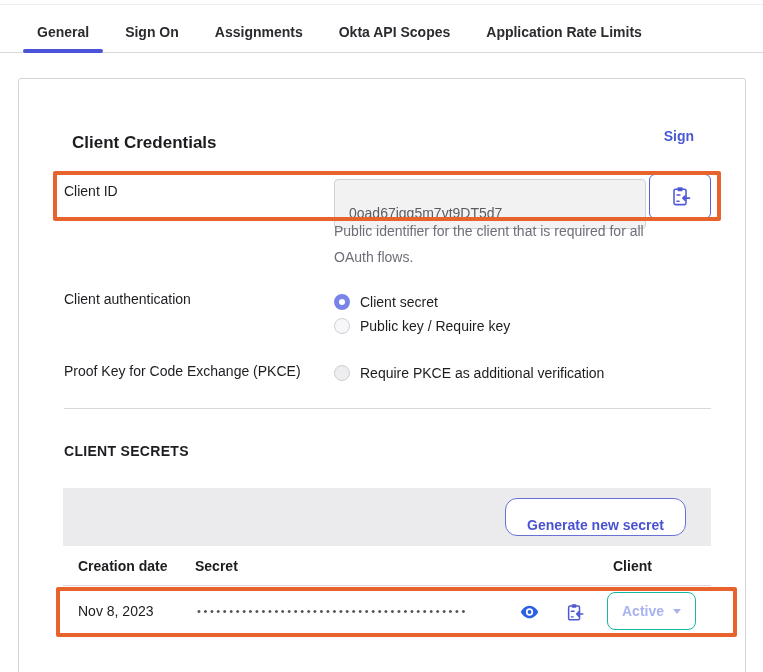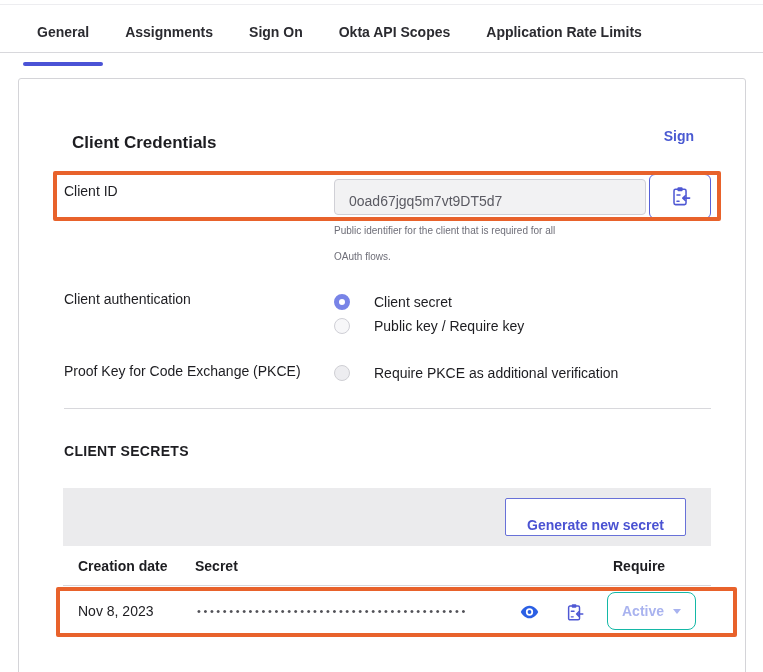--- a/index.html
+++ b/index.html
@@ -3,57 +3,57 @@
 <meta charset="utf-8">
 <style>
   html,body{margin:0;padding:0;width:763px;height:672px;background:#fff;overflow:hidden;
     font-family:"Liberation Sans","DejaVu Sans",sans-serif;color:#1d1d21;}
   .topline{position:absolute;top:4px;left:0;width:763px;height:1px;background:#ededf0;}
 
   
   .tabbar{position:absolute;top:0;left:0;width:763px;height:53px;box-sizing:border-box;
     border-bottom:1px solid #d8d8dc;display:flex;padding-left:23px;}
   .tab{position:relative;padding:12px 14px 0 14px;line-height:41px;font-size:14px;font-weight:600;
-    color:#2b2b30;cursor:pointer;margin-right:8px;white-space:nowrap;box-sizing:border-box;height:66px;}
+    color:#2b2b30;cursor:pointer;margin-right:8px;white-space:nowrap;box-sizing:border-box;height:53px;}
   .tab.active::after{content:"";position:absolute;left:0;right:0;bottom:0;height:4px;
     background:#4b53d6;border-radius:2px;}
 
   
   .card{position:absolute;top:78px;left:18px;width:728px;height:640px;box-sizing:border-box;
     background:#fff;border:1px solid #d4d4d8;border-radius:3px;}
   .card *{box-sizing:border-box;}
   .section-title{position:absolute;left:45px;top:46px;font-size:17px;font-weight:700;margin:8px;}
   .edit-link{position:absolute;top:49px;right:51px;font-size:14px;font-weight:700;color:#4a5ad2;cursor:pointer;}
 
   .annotation{position:absolute;border:4px solid #e8622b;border-radius:2px;pointer-events:none;z-index:5;}
   .hl1{left:34px;top:92px;width:668px;height:50px;}
   .hl2{left:37px;top:508px;width:681px;height:50px;}
 
   .field-label{position:absolute;left:45px;font-size:14px;color:#1d1d21;}
-  .client-id-field{position:absolute;left:315px;top:100px;width:312px;height:36px;background:#f2f2f3;
-    border:1px solid #d0d0d6;border-radius:4px;padding:4px 14px;line-height:34px;font-size:14px;color:#5a5a62;
+  .client-id-field{position:absolute;left:315px;top:100px;width:312px;height:50px;background:#f2f2f3;
+    border:1px solid #d0d0d6;border-radius:4px;padding:16px 14px;line-height:34px;font-size:14px;color:#5a5a62;
     white-space:nowrap;overflow:hidden;}
   .copy-btn{position:absolute;left:630px;top:95px;width:62px;height:45px;background:#fff;
     border:1px solid #5560d8;border-radius:6px;display:flex;align-items:center;justify-content:center;cursor:pointer;padding:0;}
-  .help-text{position:absolute;left:315px;top:139px;width:345px;font-size:10px;line-height:26px;color:#6e6e78;}
+  .help-text{position:absolute;left:315px;top:139px;width:345px;font-size:14px;line-height:26px;color:#6e6e78;}
 
-  .opt-row{position:absolute;left:315px;display:flex;align-items:center;gap:24px;height:20px;cursor:pointer;}
+  .opt-row{position:absolute;left:315px;display:flex;align-items:center;gap:10px;height:20px;cursor:pointer;}
   .radio{width:16px;height:16px;border-radius:50%;flex:0 0 16px;}
   .radio.sel{background:#fff;border:5px solid #7884e7;}
   .radio.unsel{background:#f7f7f9;border:1px solid #cfcfd6;}
   .checkbox{width:16px;height:16px;border-radius:50%;flex:0 0 16px;background:#ededf0;border:1px solid #cfcfd4;}
   .opt-label{font-size:14px;color:#1d1d21;}
 
   .divider{position:absolute;left:45px;top:329px;width:647px;height:1px;background:#d8d8dc;}
   .secrets-title{position:absolute;left:45px;top:364px;font-size:14px;font-weight:700;letter-spacing:.3px;margin:0;}
 
   .table{position:absolute;left:44px;top:409px;width:648px;}
   .toolbar{position:relative;height:58px;background:#ebebed;}
   .gen-btn{position:absolute;right:25px;top:10px;height:38px;padding:18px 21px;background:#fff;
-    border:1px solid #6871d8;border-radius:2px;color:#4a52d2;font-size:14px;font-weight:700;cursor:pointer;
+    border:1px solid #6871d8;border-radius:12px;color:#4a52d2;font-size:14px;font-weight:700;cursor:pointer;
     font-family:inherit;}
   .thead{position:relative;height:40px;background:#fff;border-bottom:1px solid #d7d7dc;}
   .th{position:absolute;top:0;line-height:40px;font-size:14px;font-weight:700;color:#1d1d21;}
   .th1{left:15px;} .th2{left:132px;} .th3{left:550px;}
   .trow{position:relative;height:50px;background:#fff;}
   .td-date{position:absolute;left:15px;line-height:50px;font-size:14px;}
   .td-dots{position:absolute;left:134px;top:0;line-height:50px;font-size:11px;letter-spacing:2.6px;color:#515157;}
   .icon-btn{position:absolute;top:15px;width:22px;height:22px;border:none;background:transparent;padding:0;cursor:pointer;
     display:flex;align-items:center;justify-content:center;}
   .eye-btn{left:455px;} .copy-row-btn{left:500px;}
@@ -63,22 +63,22 @@
   .caret{width:0;height:0;border-left:4px solid transparent;border-right:4px solid transparent;
     border-top:5px solid #a9b3ef;}
 </style>
 </head>
 <body>
 
 <div class="topline"></div>
 
 <div class="tabbar">
   <div class="tab active">General</div>
+  <div class="tab">Sign On</div>
   <div class="tab">Assignments</div>
-  <div class="tab">Sign On</div>
   <div class="tab">Okta API Scopes</div>
   <div class="tab">Application Rate Limits</div>
 </div>
 
 <div class="card">
 
   <h2 class="section-title">Client Credentials</h2>
   <span class="edit-link">Sign</span>
 
   <div class="annotation hl1"></div>
@@ -120,21 +120,21 @@
 
   <h3 class="secrets-title">CLIENT SECRETS</h3>
 
   <div class="table">
     <div class="toolbar">
       <button class="gen-btn">Generate new secret</button>
     </div>
     <div class="thead">
       <span class="th th1">Creation date</span>
       <span class="th th2">Secret</span>
-      <span class="th th3">Require</span>
+      <span class="th th3">Client</span>
     </div>
     <div class="trow">
       <span class="td-date">Nov 8, 2023</span>
       <span class="td-dots">••••••••••••••••••••••••••••••••••••••••••</span>
       <button class="icon-btn eye-btn">
         <span style="display:flex">
           <svg viewBox="0 0 24 17" width="19" height="14">
             <path d="M12 .5C6 .5 1.9 6.3 1 8.5c.9 2.2 5 8 11 8s10.1-5.8 11-8C22.1 6.3 18 .5 12 .5Z" fill="#2b5fe4"></path>
             <circle cx="12" cy="8.5" r="4.6" fill="#fff"></circle>
             <circle cx="12" cy="8.5" r="2.4" fill="#2b5fe4"></circle>

